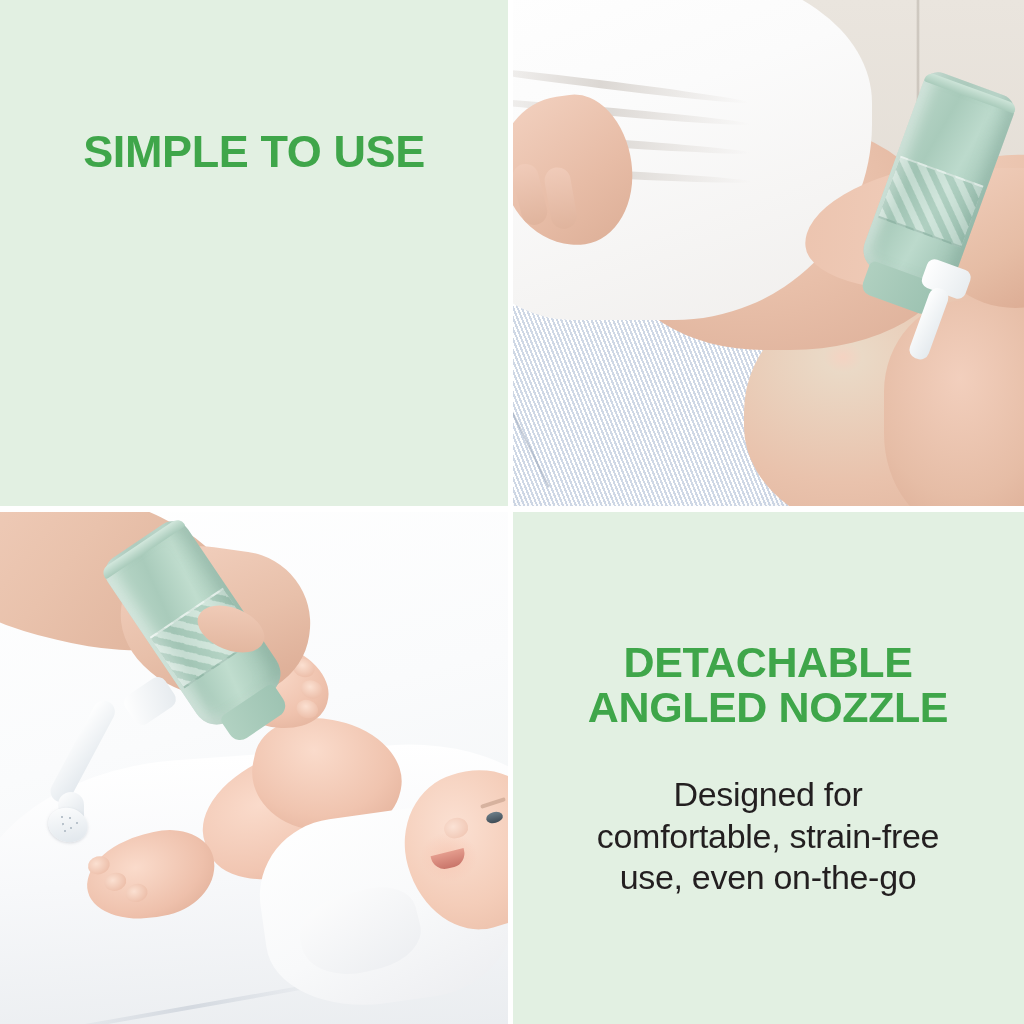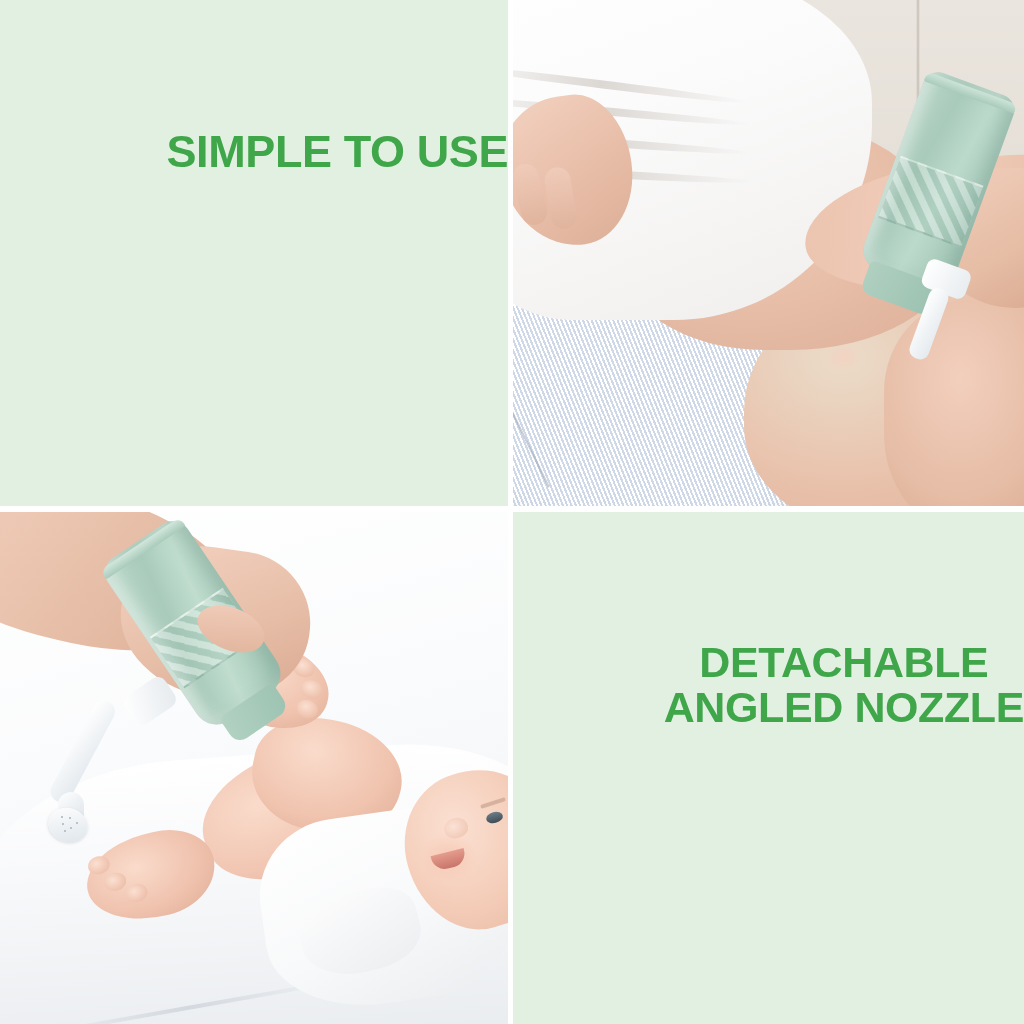--- a/index.html
+++ b/index.html
@@ -17,21 +17,21 @@
   
   .quad{position:absolute;overflow:hidden;}
   #q-tl{left:0;top:0;width:508px;height:506px;background:#e2f0e2;}
   #q-tr{left:512px;top:0;width:512px;height:506px;background:#e0dbd4;}
   #q-bl{left:0;top:512px;width:508px;height:512px;background:#f4f6f7;}
   #q-br{left:512px;top:512px;width:512px;height:512px;background:#e2f0e2;}
 
   
   .panel{
     position:absolute;left:0;right:0;
-    display:flex;flex-direction:column;align-items:flex-end;
+    display:flex;flex-direction:column;align-items:center;
     text-align:center;
   }
   #panel-tl{top:128px;}
   #panel-br{top:128px;gap:28px;}
 
   .headline{
     color:#3fa64a;
     font-weight:bold;
     font-size:45px;
     line-height:1.05;
@@ -484,19 +484,22 @@
       <div class="elbow"></div>
       <div class="head"></div>
       <div class="holes"></div>
     </div>
   </div>
 
   <div class="quad" id="q-br">
     <div class="panel" id="panel-br">
       <h2 class="headline">DETACHABLE
 ANGLED NOZZLE</h2>
+      <p class="body-copy">Designed for
+comfortable, strain-free
+use, even on-the-go</p>
     </div>
   </div>
 
   <div class="gutter-v"></div>
   <div class="gutter-h"></div>
 
 </div>
 
 </body></html>

